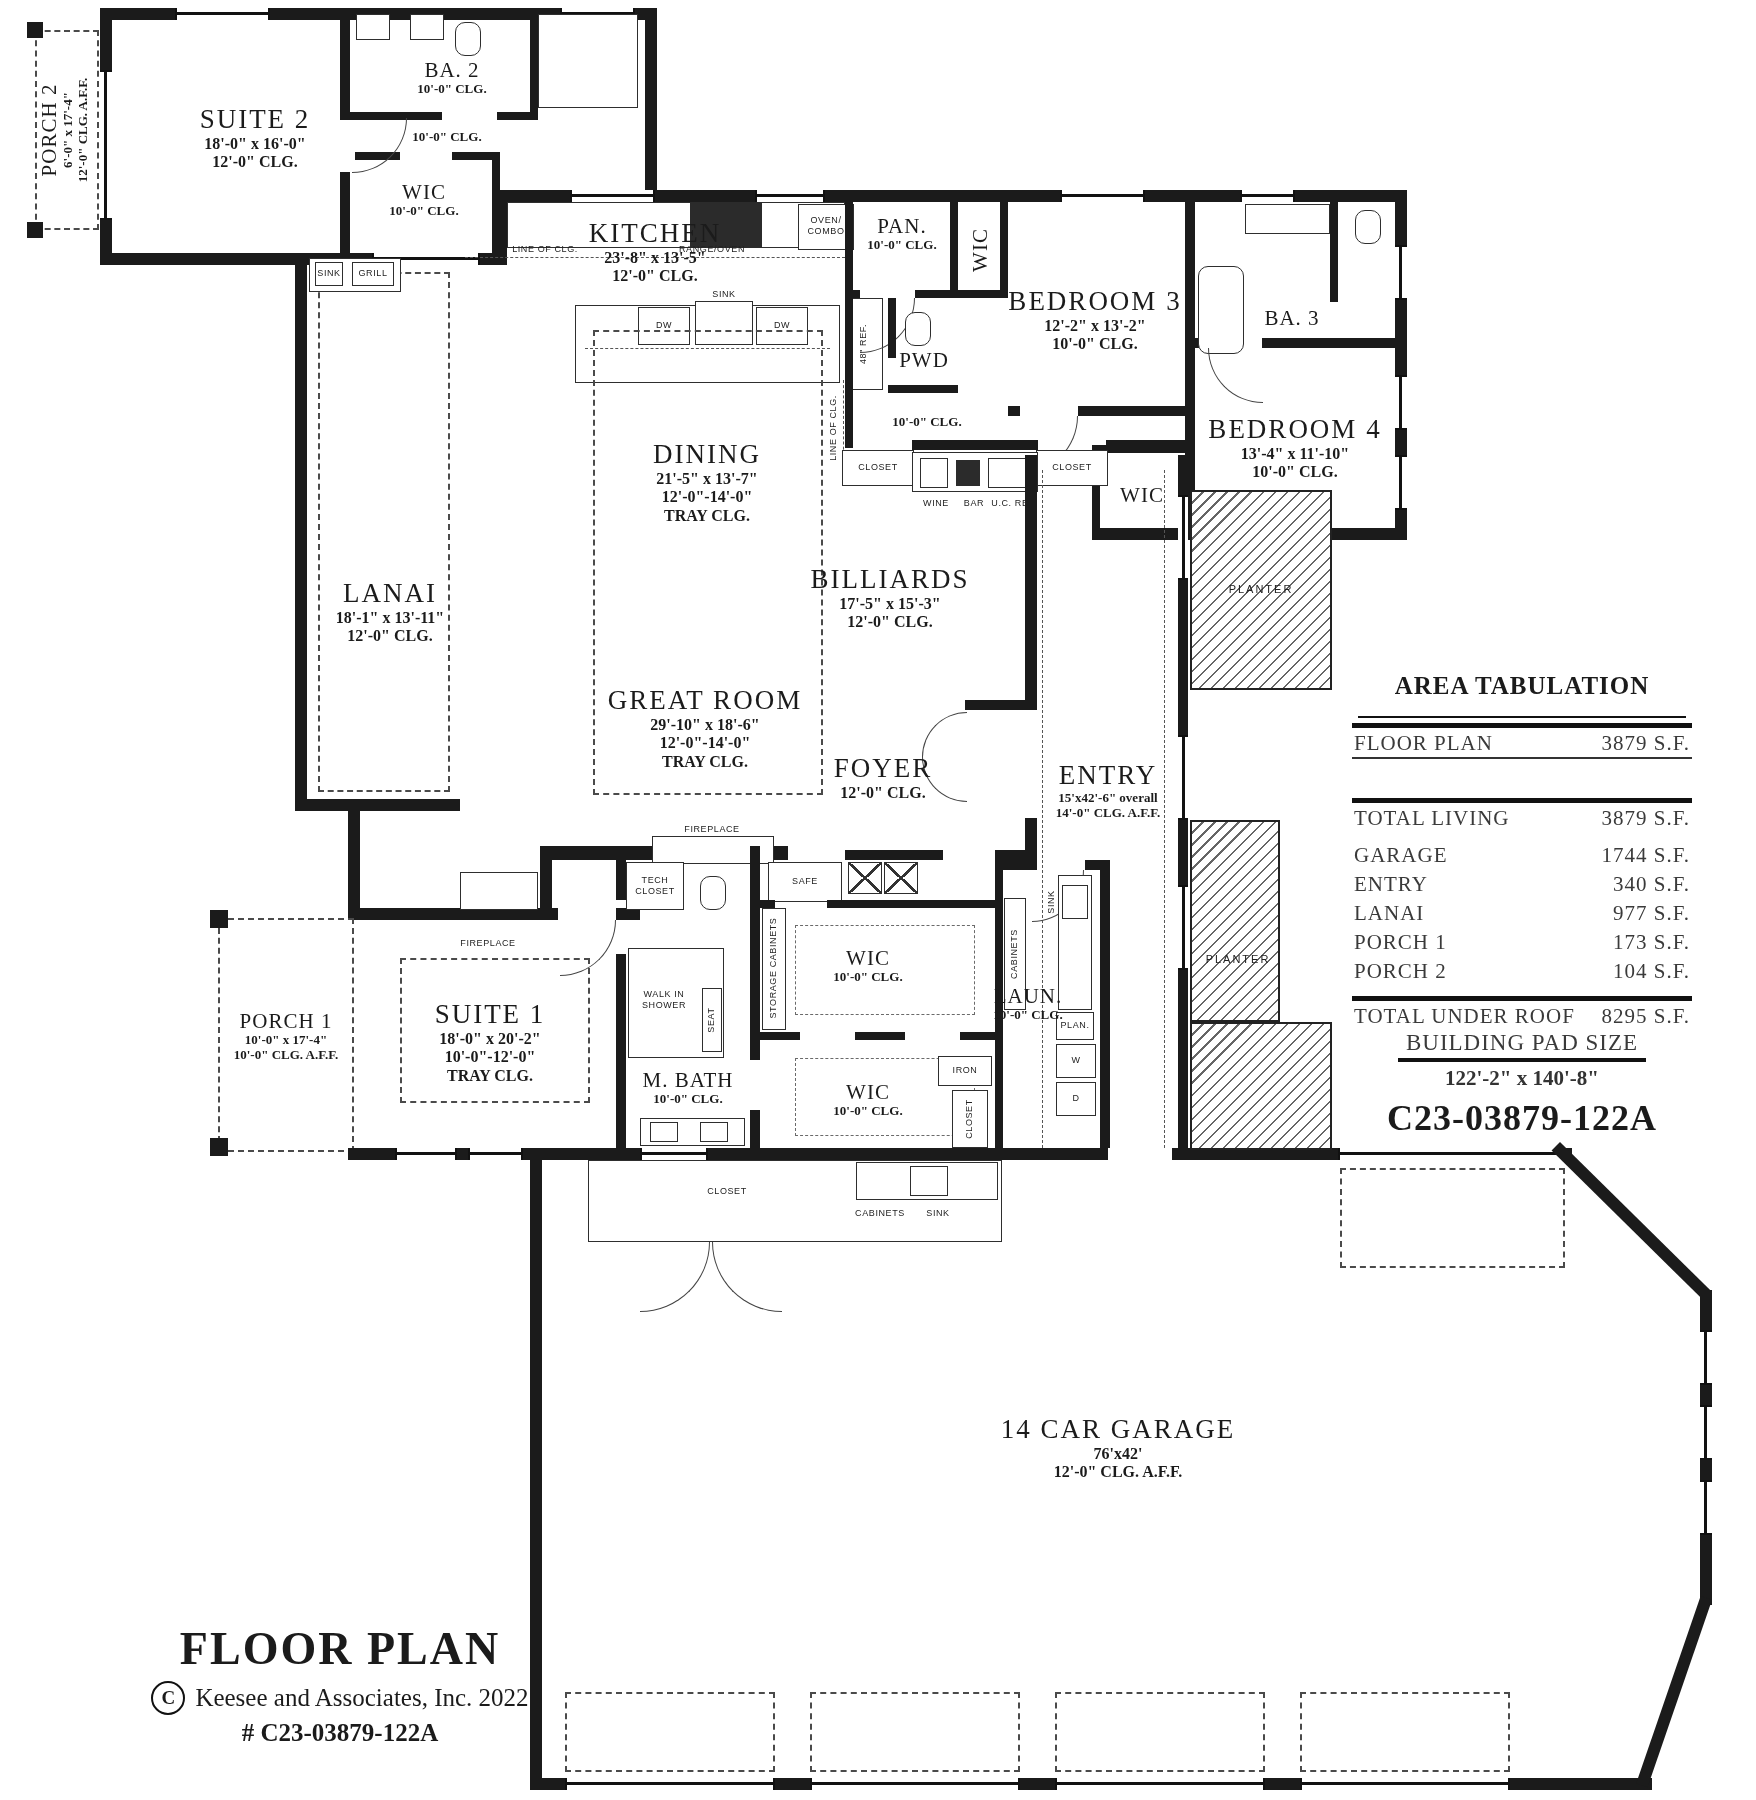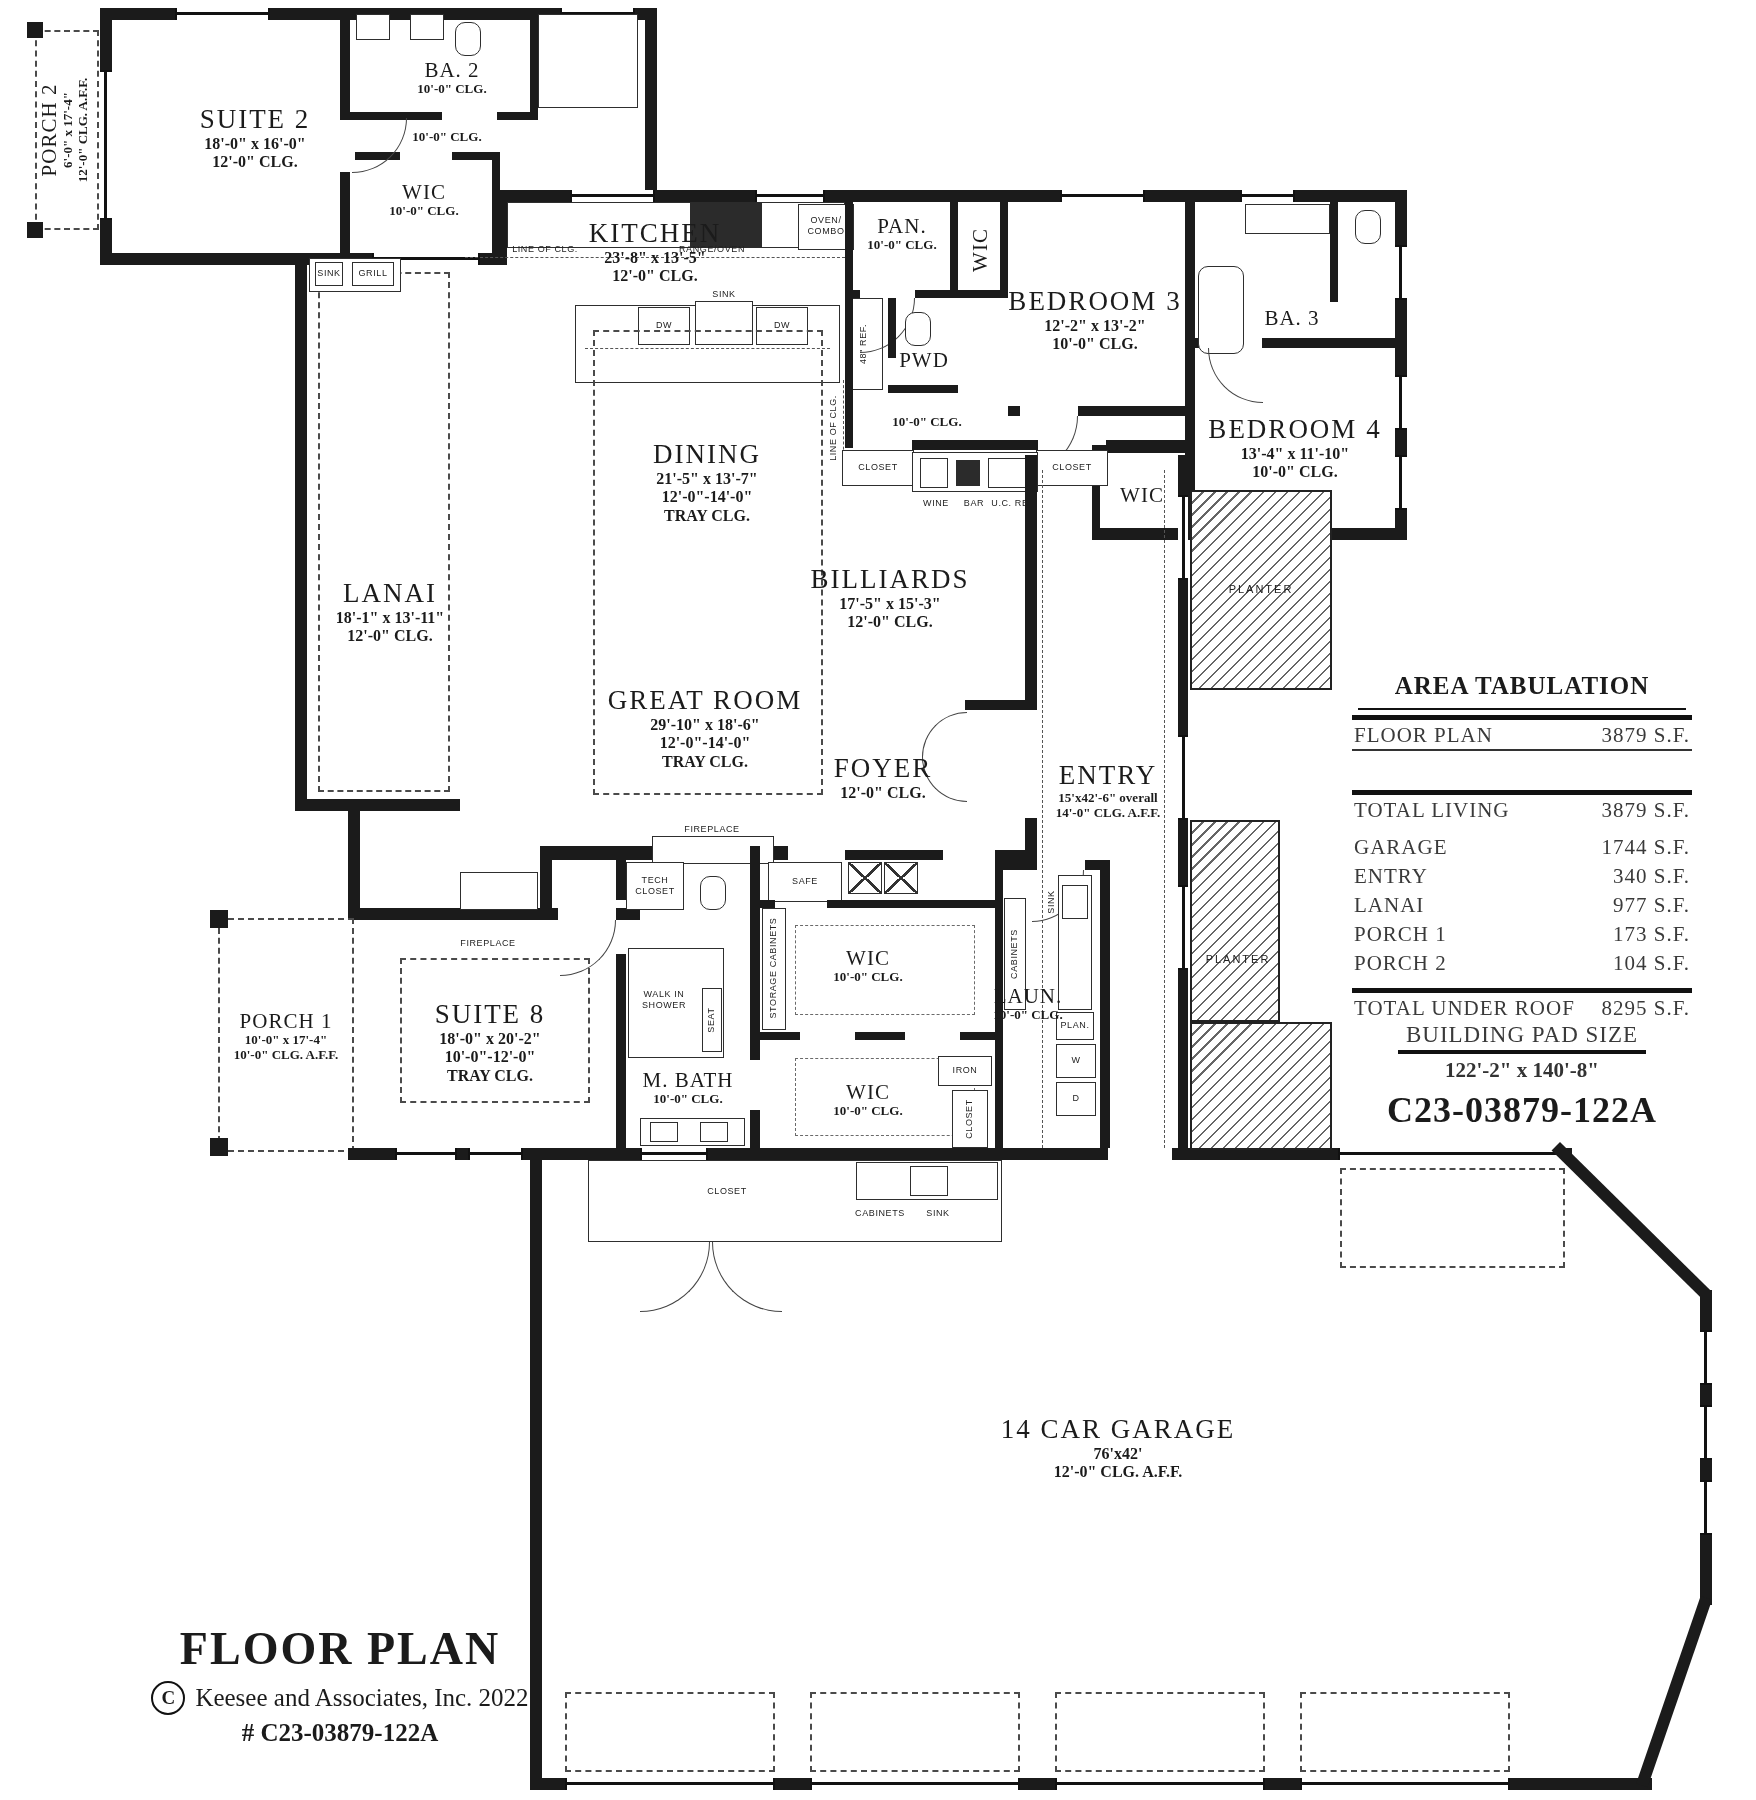--- a/index.html
+++ b/index.html
@@ -20,21 +20,21 @@
   .rl{position:absolute;transform:translate(-50%,-50%);text-align:center;white-space:nowrap;line-height:1.15}
   .vrot{transform:translate(-50%,-50%) rotate(-90deg)}
   .prot{transform:translate(-50%,-50%) rotate(-62deg)}
   .rn{font-size:27px;letter-spacing:2px}
   .rm{font-size:21px;letter-spacing:1px}
   .rd{font-size:16px;font-weight:700}
   .rs{font-size:13px;font-weight:700}
   .sl{position:absolute;transform:translate(-50%,-50%);font-family:"Liberation Sans",sans-serif;font-size:9px;letter-spacing:.6px;color:#222;white-space:nowrap;text-align:center;line-height:1.25}
   .sv{transform:translate(-50%,-50%) rotate(-90deg)}
   .panel{position:absolute;left:1352px;top:672px;width:340px}
-  .ptitle{text-align:center;font-size:25px;font-weight:700;letter-spacing:1px;border-bottom:2px solid #111;padding-bottom:8px;margin:0 6px}
+  .ptitle{text-align:center;font-size:25px;font-weight:700;letter-spacing:1px;border-bottom:2px solid #111;padding-bottom:16px;margin:0 6px}
   .hr4{height:5px;background:#111;margin-top:5px}
   .hr1{height:2px;background:#333}
   .prow{display:flex;justify-content:space-between;font-size:21px;color:#3a3a3a;letter-spacing:1px;padding:3px 2px 1px 2px}
   .bpad{text-align:center}
   .bpt{display:inline-block;font-size:23px;color:#3a3a3a;letter-spacing:1px;border-bottom:4px solid #111;padding:0 8px 2px 8px}
   .bps{font-size:21px;font-weight:700;color:#333;margin-top:4px}
   .bpc{font-size:36px;font-weight:700;margin-top:6px;letter-spacing:1px}
   .title{position:absolute;left:120px;top:1622px;width:440px;text-align:center}
   .t1{font-size:46px;font-weight:700;letter-spacing:2px}
   .t2{font-size:25px;margin-top:6px;display:flex;align-items:center;justify-content:center;gap:10px}
@@ -277,21 +277,21 @@
   <i class="dash" style="left:218px;top:918px;width:136px;height:234px"></i>
   <i class="w" style="left:210px;top:910px;width:18px;height:18px"></i>
   <i class="w" style="left:210px;top:1138px;width:18px;height:18px"></i>
   <div class="rl" style="left:286px;top:1036px">
     <div class="rm">PORCH 1</div>
     <div class="rs">10'-0" x 17'-4"</div>
     <div class="rs">10'-0" CLG. A.F.F.</div>
   </div>
   <i class="dash" style="left:400px;top:958px;width:190px;height:145px"></i>
   <div class="rl" style="left:490px;top:1042px">
-    <div class="rn">SUITE 8</div>
+    <div class="rn">SUITE 1</div>
     <div class="rd">18'-0" x 20'-2"</div>
     <div class="rd">10'-0"-12'-0"</div>
     <div class="rd">TRAY CLG.</div>
   </div>
 
   <i class="w" style="left:616px;top:846px;width:10px;height:54px"></i>
   <i class="w" style="left:616px;top:954px;width:10px;height:194px"></i>
   <i class="w" style="left:750px;top:846px;width:10px;height:214px"></i>
   <i class="w" style="left:750px;top:1110px;width:10px;height:38px"></i>
   <i class="tw" style="left:626px;top:862px;width:58px;height:48px"></i>

